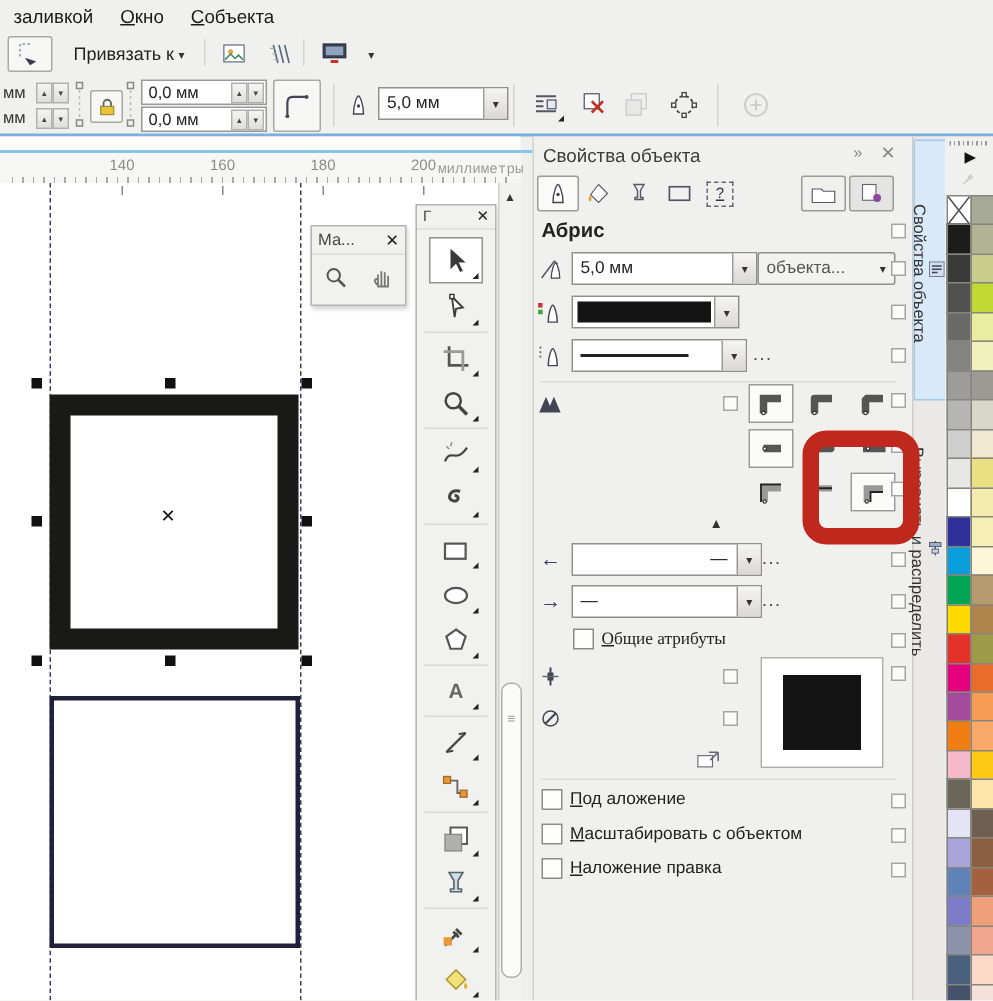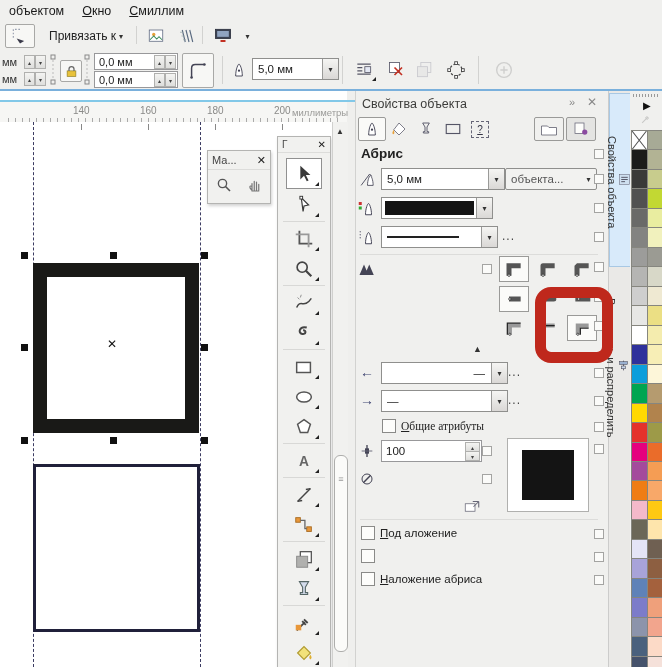--- a/index.html
+++ b/index.html
@@ -101,23 +101,23 @@
              border-radius:16px;z-index:60;box-sizing:border-box;}
   .smallicon{position:absolute;display:flex;align-items:center;justify-content:center;}
   .disabled{opacity:.38;}
 </style>
 </head>
 <body>
 
 <div id="app">
 
   <div class="menubar">
-    <div class="menu-item"><span>объектом</span></div>
+    <div class="menu-item"><span>заливкой</span></div>
     <div class="menu-item"><span class="u">О</span><span>кно</span></div>
-    <div class="menu-item"><span class="u">С</span><span>миллим</span></div>
+    <div class="menu-item"><span class="u">С</span><span>объекта</span></div>
   </div>
 
   <div class="toolbar2">
     <div class="tbtn bordered" style="left:5px;top:2px;width:28px;height:22px;">
       <svg width="20" height="20" viewBox="0 0 24 24">
           <path d="M4 14 V4 H14" fill="none" stroke="#99a0b0" stroke-width="1.4" stroke-dasharray="2 2"></path>
           <path d="M8 15 l9 3 -5 3 z" fill="#3a3a4a"></path>
         </svg>
     </div>
     <div class="tbtn" style="left:42px;top:2px;height:22px;padding:0 6px;font-size:12px;">
@@ -256,21 +256,21 @@
   <div class="canvasbg"></div>
   <div class="cyanline"></div>
   <div class="ruler">
     <div class="ruler-ticks"></div>
     <div id="ruler-labels">
         <span class="rlabel" style="left: 73px;">140<span class="rlabel-tick"></span></span>
         <span class="rlabel" style="left: 140px;">160<span class="rlabel-tick"></span></span>
         <span class="rlabel" style="left: 207px;">180<span class="rlabel-tick"></span></span>
         <span class="rlabel" style="left: 274px;">200<span class="rlabel-tick"></span></span>
       </div>
-    <div class="runit" style="left:292px;">миллиметры</div>
+    <div class="runit" style="left:292px;font-family:Liberation Mono, monospace;">миллиметры</div>
   </div>
   <div class="guide" style="left:33px;"></div>
   <div class="guide" style="left:200px;"></div>
 
   <div class="sq1"></div>
   <div class="xmark" style="left:107px;top:337px;">✕</div>
   <div class="sq2"></div>
 
   <div class="handle" style="left:21px;top:252px;"></div>
   <div class="handle" style="left:110px;top:252px;"></div>
@@ -619,27 +619,20 @@
     </div>
     <div class="cbs" style="left:238px;top:331px;"></div>
 
     <div class="rowicon" style="top:349px;">
       <svg width="16" height="18" viewBox="0 0 24 24">
           <path d="M12 3 V21" stroke="#445" stroke-width="2"></path>
           <rect x="9" y="8" width="6" height="8" fill="#445"></rect>
           <path d="M4 12 H20" stroke="#667" stroke-width="1.4"></path>
         </svg>
     </div>
-    <div class="field" style="left:25px;top:349px;width:95px;height:20px;font-size:11.5px;">
-      <span>100</span>
-      <div class="spin">
-          <div class="sp">▴</div>
-                 <div class="sp">▾</div>
-        </div>
-    </div>
     <div class="cbs" style="left:126px;top:355px;"></div>
 
     <div class="preview">
         <div class="preview-inner"></div>
       </div>
     <div class="cbs" style="left:238px;top:353px;"></div>
 
     <div class="rowicon" style="top:377px;">
       <svg width="16" height="18" viewBox="0 0 24 24">
           <circle cx="12" cy="12" r="7.5" fill="none" stroke="#445" stroke-width="1.5"></circle>
@@ -658,26 +651,27 @@
     <div class="divh" style="top:428px;"></div>
 
     <div class="cbrow" style="left:5px;top:435px;">
       <div class="cbx"></div>
       <span><span class="u">П</span><span>од аложение</span></span>
     </div>
     <div class="cbs" style="left:238px;top:438px;"></div>
 
     <div class="cbrow" style="left:5px;top:458px;">
       <div class="cbx"></div>
+      <span><span class="u">М</span><span>асштабировать с объектом</span></span>
     </div>
     <div class="cbs" style="left:238px;top:461px;"></div>
 
     <div class="cbrow" style="left:5px;top:481px;">
       <div class="cbx"></div>
-      <span><span class="u">Н</span><span>аложение абриса</span></span>
+      <span><span class="u">Н</span><span>аложение правка</span></span>
     </div>
     <div class="cbs" style="left:238px;top:484px;"></div>
   </div>
 
   <div class="sidetabs">
     <div class="vtab active" style="top:2px;height:168px;">
       <svg width="13" height="13" viewBox="0 0 24 24">
           <rect x="3" y="3" width="18" height="18" fill="#cfe0f0" stroke="#667"></rect>
           <path d="M6 8 h12 M6 12 h12 M6 16 h7" stroke="#445" stroke-width="1.6"></path>
         </svg>

